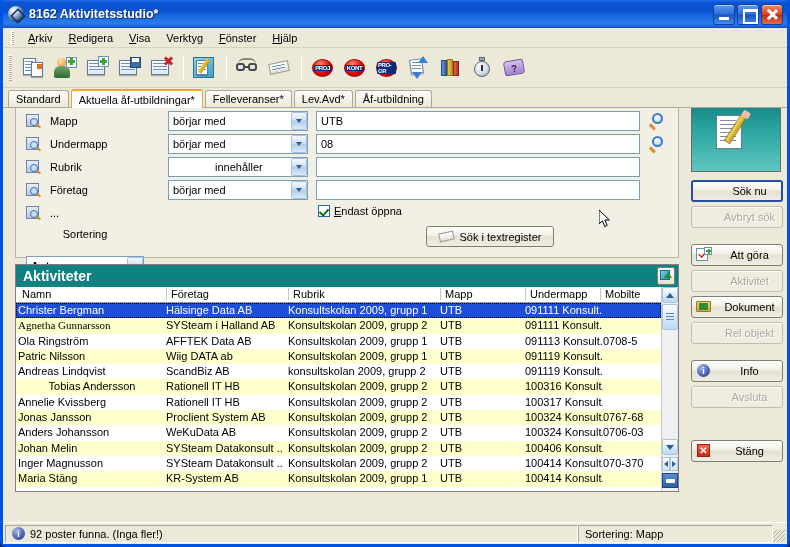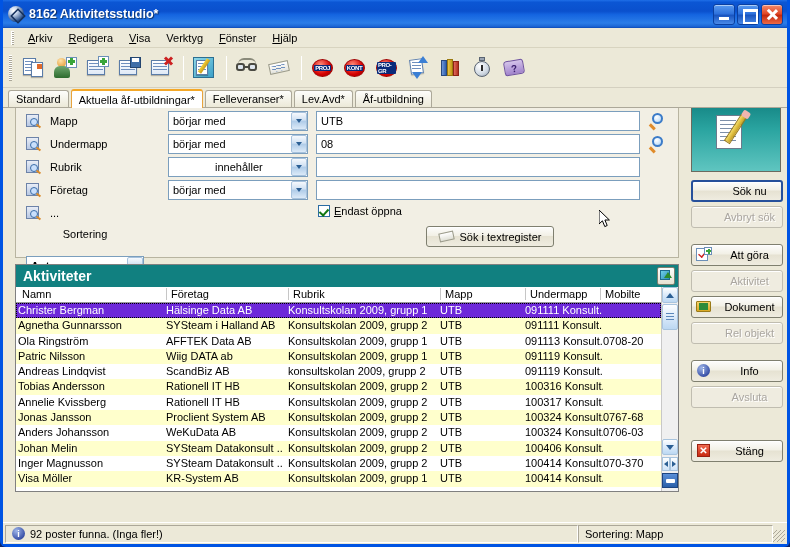--- a/index.html
+++ b/index.html
@@ -268,21 +268,21 @@
     padding-left: 4px; border-left: 1px solid #c6c6c6;
     white-space: nowrap; overflow: hidden;
   }
   .res-head .hc:first-child { border-left: none; }
   .grid {
     position: absolute; left: 0; right: 17px; top: 38px; bottom: 0;
     overflow: hidden;
   }
   .row { height: 15.3px; position: relative; font-size: 11px; white-space: nowrap; }
   .row.alt { background: #ffffcc; }
-  .row.sel { background: #6d28d9; color: #fff; outline: 1px dotted #000; outline-offset:-1px;}
+  .row.sel { background: #1d4ed8; color: #fff; outline: 1px dotted #000; outline-offset:-1px;}
   .cell { position: absolute; top: 1px; overflow: hidden; white-space: nowrap; }
 
   .vscroll {
     position: absolute; right: 0; top: 22px; bottom: 0; width: 17px;
     background: #f0f0f0; border-left: 1px solid #c8c8c8;
   }
   .sb-btn {
     position:absolute; left:0; width:16px; height:16px;
     background: linear-gradient(to bottom,#fdfeff,#dbeafa 50%,#bcd8f2);
     border: 1px solid #a8c4de; border-radius: 2px;
@@ -652,53 +652,53 @@
       <div class="grid" id="grid">
           <div class="row sel">
             <span class="cell" style="left: 2px; width: 148px;">Christer Bergman</span>
             <span class="cell" style="left: 150px; width: 122px;">Hälsinge Data AB</span>
             <span class="cell" style="left: 272px; width: 152px;">Konsultskolan 2009, grupp 1</span>
             <span class="cell" style="left: 424px; width: 85px;">UTB</span>
             <span class="cell" style="left: 509px; width: 78px;">091111 Konsult..</span>
             <span class="cell" style="left: 587px; width: 58px;"></span>
           </div>
           <div class="row alt">
-            <span class="cell" style="left: 2px; width: 148px;">Agnetha Gunnarsson</span>
+            <span class="cell" style="left: 2px; width: 148px; font-family: Liberation Serif, serif;">Agnetha Gunnarsson</span>
             <span class="cell" style="left: 150px; width: 122px;">SYSteam i Halland AB</span>
             <span class="cell" style="left: 272px; width: 152px;">Konsultskolan 2009, grupp 2</span>
             <span class="cell" style="left: 424px; width: 85px;">UTB</span>
             <span class="cell" style="left: 509px; width: 78px;">091111 Konsult..</span>
             <span class="cell" style="left: 587px; width: 58px;"></span>
           </div>
           <div class="row">
             <span class="cell" style="left: 2px; width: 148px;">Ola Ringström</span>
             <span class="cell" style="left: 150px; width: 122px;">AFFTEK Data AB</span>
             <span class="cell" style="left: 272px; width: 152px;">Konsultskolan 2009, grupp 1</span>
             <span class="cell" style="left: 424px; width: 85px;">UTB</span>
             <span class="cell" style="left: 509px; width: 78px;">091113 Konsult..</span>
-            <span class="cell" style="left: 587px; width: 58px;">0708-20</span>
+            <span class="cell" style="left: 587px; width: 58px;">0708-5</span>
           </div>
           <div class="row alt">
             <span class="cell" style="left: 2px; width: 148px;">Patric Nilsson</span>
             <span class="cell" style="left: 150px; width: 122px;">Wiig DATA ab</span>
             <span class="cell" style="left: 272px; width: 152px;">Konsultskolan 2009, grupp 1</span>
             <span class="cell" style="left: 424px; width: 85px;">UTB</span>
             <span class="cell" style="left: 509px; width: 78px;">091119 Konsult..</span>
             <span class="cell" style="left: 587px; width: 58px;"></span>
           </div>
           <div class="row">
             <span class="cell" style="left: 2px; width: 148px;">Andreas Lindqvist</span>
             <span class="cell" style="left: 150px; width: 122px;">ScandBiz AB</span>
             <span class="cell" style="left: 272px; width: 152px;">konsultskolan 2009, grupp 2</span>
             <span class="cell" style="left: 424px; width: 85px;">UTB</span>
             <span class="cell" style="left: 509px; width: 78px;">091119 Konsult..</span>
             <span class="cell" style="left: 587px; width: 58px;"></span>
           </div>
           <div class="row alt">
-            <span class="cell" style="left: 2px; width: 148px;">Tobias Andersson</span>
+            <span class="cell" style="left: 2px; width: 148px; text-align: center;">Tobias Andersson</span>
             <span class="cell" style="left: 150px; width: 122px;">Rationell IT HB</span>
             <span class="cell" style="left: 272px; width: 152px;">Konsultskolan 2009, grupp 2</span>
             <span class="cell" style="left: 424px; width: 85px;">UTB</span>
             <span class="cell" style="left: 509px; width: 78px;">100316 Konsult..</span>
             <span class="cell" style="left: 587px; width: 58px;"></span>
           </div>
           <div class="row">
             <span class="cell" style="left: 2px; width: 148px;">Annelie Kvissberg</span>
             <span class="cell" style="left: 150px; width: 122px;">Rationell IT HB</span>
             <span class="cell" style="left: 272px; width: 152px;">Konsultskolan 2009, grupp 2</span>
@@ -732,21 +732,21 @@
           </div>
           <div class="row">
             <span class="cell" style="left: 2px; width: 148px;">Inger Magnusson</span>
             <span class="cell" style="left: 150px; width: 122px;">SYSteam Datakonsult ..</span>
             <span class="cell" style="left: 272px; width: 152px;">Konsultskolan 2009, grupp 2</span>
             <span class="cell" style="left: 424px; width: 85px;">UTB</span>
             <span class="cell" style="left: 509px; width: 78px;">100414 Konsult..</span>
             <span class="cell" style="left: 587px; width: 58px;">070-370</span>
           </div>
           <div class="row alt">
-            <span class="cell" style="left: 2px; width: 148px;">Visa Möller</span>
+            <span class="cell" style="left: 2px; width: 148px;">Maria Stäng</span>
             <span class="cell" style="left: 150px; width: 122px;">KR-System AB</span>
             <span class="cell" style="left: 272px; width: 152px;">Konsultskolan 2009, grupp 1</span>
             <span class="cell" style="left: 424px; width: 85px;">UTB</span>
             <span class="cell" style="left: 509px; width: 78px;">100414 Konsult..</span>
             <span class="cell" style="left: 587px; width: 58px;"></span>
           </div>
         </div>
 
       <div class="vscroll">
         <div class="sb-btn" style="top:0;">

